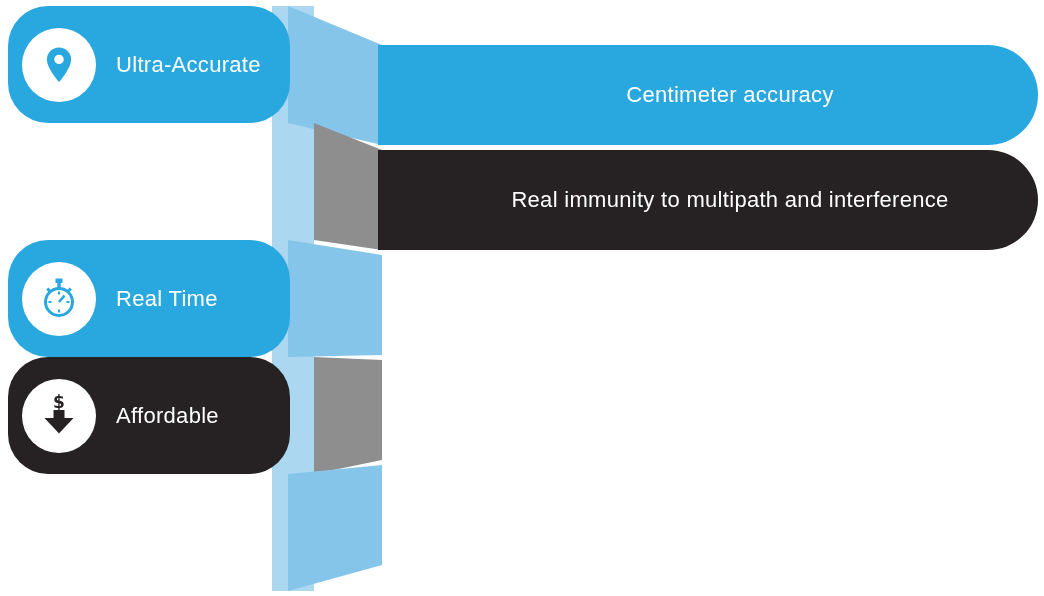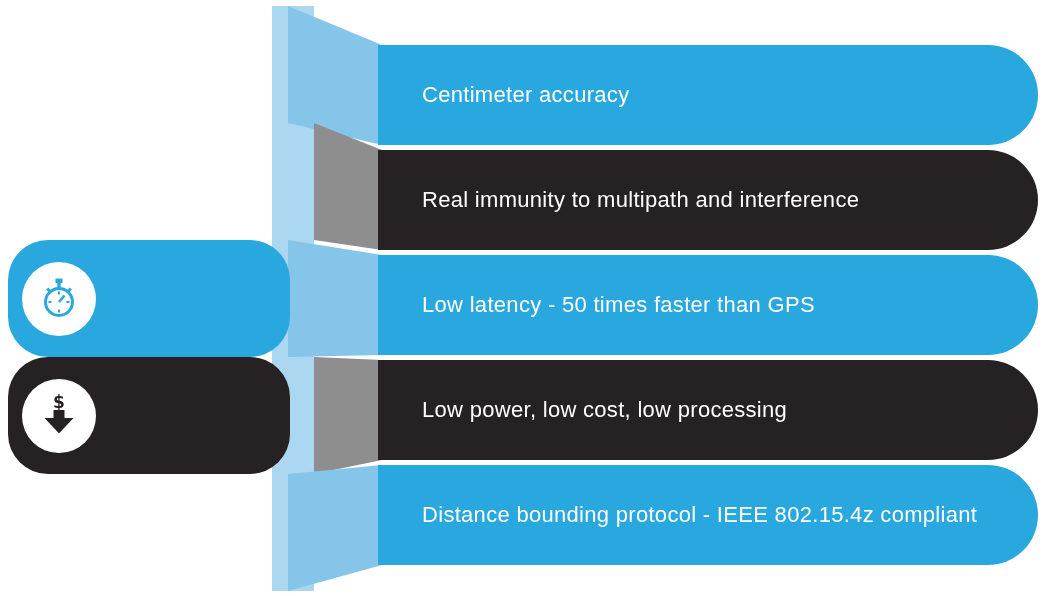--- a/index.html
+++ b/index.html
@@ -42,20 +42,21 @@
   }
   .ribbon-blue{fill:#84C5E9;}
   .ribbon-gray{fill:#8E8E8E;}
   
   .bar{
     position:absolute;left:378px;width:660px;height:100px;
     border-radius:0 50px 50px 0;
     display:flex;align-items:center;
     box-sizing:border-box;padding-left:44px;
     z-index:1;
+    justify-content:center;
   }
   .bar1{top:45px}.bar2{top:150px}.bar3{top:255px}.bar4{top:360px}.bar5{top:465px}
   .bar-text{
     color:#ffffff;font-size:22px;font-weight:500;letter-spacing:.3px;
     white-space:nowrap;
   }
 </style>
 </head>
 <body>
 
@@ -64,20 +65,29 @@
   <div class="strip"></div>
 
   <svg class="connectors" viewBox="0 0 94 596" preserveAspectRatio="none">
     <polygon class="ribbon-blue" points="0,6 94,45 94,145 0,123"></polygon>
     <polygon class="ribbon-gray" points="26,123 94,150 94,250 26,240"></polygon>
     <polygon class="ribbon-blue" points="0,240 94,255 94,355 0,357"></polygon>
     <polygon class="ribbon-gray" points="26,357 94,360 94,460 26,474"></polygon>
     <polygon class="ribbon-blue" points="0,474 94,465 94,565 0,591"></polygon>
   </svg>
 
+  <div class="pill pill1 theme-blue">
+    <span class="icon-circle">
+      <svg viewBox="0 0 48 48">
+        <path d="M24 6.5c-6.7 0-12.1 5.3-12.1 11.9 0 8.9 12.1 22.6 12.1 22.6s12.1-13.7 12.1-22.6C36.1 11.8 30.7 6.5 24 6.5z" fill="#29A8E0"></path>
+        <circle cx="24" cy="18.4" r="4.7" fill="#ffffff"></circle>
+      </svg>
+    </span>
+    <span class="pill-label">Ultra-Accurate</span>
+  </div>
   <div class="bar bar1 theme-blue">
     <span class="bar-text">Centimeter accuracy</span>
   </div>
 
   <div class="bar bar2 theme-dark">
     <span class="bar-text">Real immunity to multipath and interference</span>
   </div>
 
   <div class="pill pill3 theme-blue">
     <span class="icon-circle">
@@ -87,35 +97,28 @@
         <line x1="12.2" y1="13.5" x2="15.2" y2="16.5" stroke="#29A8E0" stroke-width="3"></line>
         <line x1="35.8" y1="13.5" x2="32.8" y2="16.5" stroke="#29A8E0" stroke-width="3"></line>
         <circle cx="24" cy="27" r="13.5" stroke="#29A8E0" stroke-width="3"></circle>
         <line x1="24" y1="16.5" x2="24" y2="19.5" stroke="#29A8E0" stroke-width="2"></line>
         <line x1="24" y1="34.5" x2="24" y2="37.5" stroke="#29A8E0" stroke-width="2"></line>
         <line x1="13.5" y1="27" x2="16.5" y2="27" stroke="#29A8E0" stroke-width="2"></line>
         <line x1="31.5" y1="27" x2="34.5" y2="27" stroke="#29A8E0" stroke-width="2"></line>
         <line x1="24" y1="27" x2="29.5" y2="20.5" stroke="#29A8E0" stroke-width="2.6"></line>
       </svg>
     </span>
-  </div>
-  <div class="bar bar3 theme-blue">
-    <span class="bar-text">Low latency - 50 times faster than GPS</span>
+    <span class="pill-label">Real Time</span>
   </div>
 
   <div class="pill pill4 theme-dark">
     <span class="icon-circle">
       <svg viewBox="0 0 48 48">
         <text x="24" y="16" text-anchor="middle" font-size="17" font-weight="bold" font-family="DejaVu Sans, sans-serif" fill="#262223">$</text>
         <rect x="18.5" y="18" width="11" height="8" fill="#262223"></rect>
         <polygon points="9.5,26 38.5,26 24,41.5" fill="#262223"></polygon>
       </svg>
     </span>
-  </div>
-  <div class="bar bar4 theme-dark">
-    <span class="bar-text">Low power, low cost, low processing</span>
+    <span class="pill-label">Affordable</span>
   </div>
 
-  <div class="bar bar5 theme-blue">
-    <span class="bar-text">Distance bounding protocol - IEEE 802.15.4z compliant</span>
-  </div>
 
 </div>
 
 </body></html>

